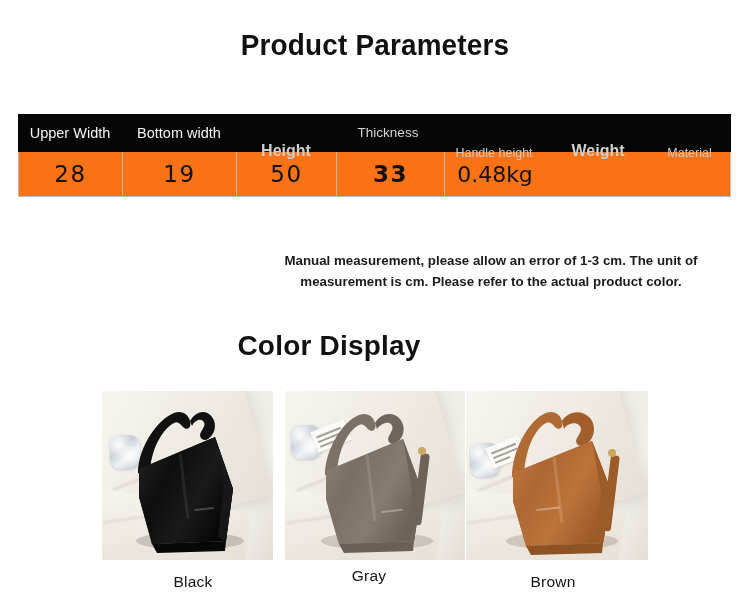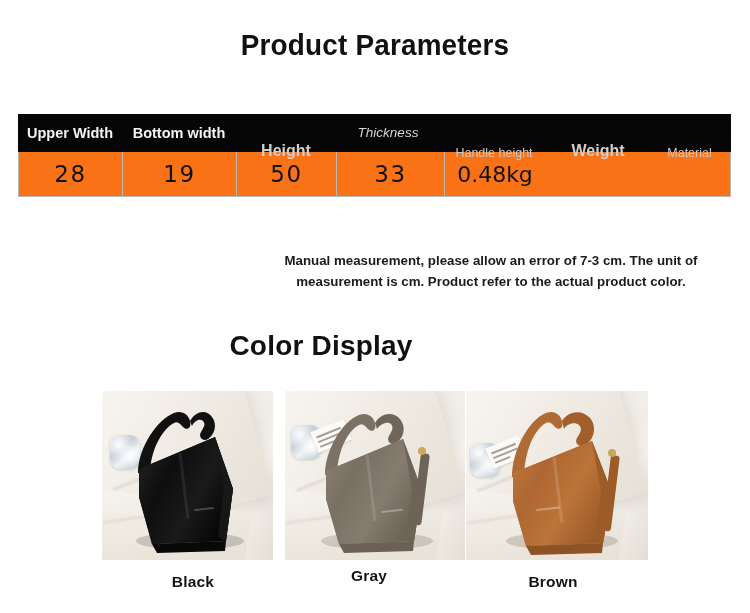--- a/index.html
+++ b/index.html
@@ -41,21 +41,21 @@
     width: 713px;
   }
   .spec-head {
     display: flex;
     background: #060606;
     height: 38px;
     align-items: center;
   }
   .spec-head .cell {
     font-size: 14.5px;
-    font-weight: bold;
+    font-weight: normal;
     color: #f4f4f4;
     text-align: center;
     line-height: 1;
     white-space: nowrap;
     overflow: visible;
   }
   .spec-head .cell.dim {
     color: #cfcfcf;
     font-weight: bold;
     font-size: 16px;
@@ -94,22 +94,22 @@
     white-space: nowrap;
     overflow: visible;
   }
   .spec-body .cell:last-child { border-right: none; }
   .spec-body .cell.compact { letter-spacing: 0px; font-size: 22px; }
 
   
   .c0 { width: 104px; }
   .c1 { width: 114px; }
   .c2 { width: 100px; }
-  .c3 { width: 104px; font-style: italic; }
-  .c4 { width: 108px; }
+  .c3 { width: 104px; }
+  .c4 { width: 108px; font-weight: bold; }
   .c5 { width: 100px; }
   .c6 { width: 83px; }
 
   
   .note {
     position: absolute;
     top: 250px;
     left: 250px;
     width: 482px;
     text-align: center;
@@ -123,20 +123,21 @@
   .color-title {
     position: absolute;
     top: 330px;
     left: 0;
     width: 642px;
     text-align: center;
     font-size: 28px;
     font-weight: bold;
     color: #111111;
     letter-spacing: 0.2px;
+    padding-left: 8px;
   }
 
   
   .gallery {
     position: absolute;
     top: 391px;
     left: 102px;
     width: 546px;
     height: 169px;
   }
@@ -232,21 +233,21 @@
     height: 1.5px;
     background: #6d6257;
     opacity: .6;
   }
 
   
   .color-label {
     position: absolute;
     text-align: center;
     font-size: 15.5px;
-    font-weight: bold;
+    font-weight: normal;
     color: #141414;
     letter-spacing: 0.2px;
     white-space: nowrap;
   }
   .lbl0 { left: 118px; top: 573px; width: 150px; }
   .lbl1 { left: 294px; top: 567px; width: 150px; }
   .lbl2 { left: 478px; top: 573px; width: 150px; }
 </style>
 </head>
 <body>
@@ -268,22 +269,22 @@
   <div class="spec-body">
     <div class="cell c0">28</div>
     <div class="cell c1">19</div>
     <div class="cell c2">50</div>
     <div class="cell c4">33</div>
     <div class="cell c5 compact">0.48kg</div>
   </div>
 </div>
 
 <div class="note">
-  <div>Manual measurement, please allow an error of 7-3 cm. The unit of</div>
-  <div>measurement is cm. Product refer to the actual product color.</div>
+  <div>Manual measurement, please allow an error of 1-3 cm. The unit of</div>
+  <div>measurement is cm. Please refer to the actual product color.</div>
 </div>
 
 <div class="color-title">Color Display</div>
 
 <div class="gallery">
 
   <div class="photo p0">
     <div class="cloth"></div>
     <div class="crease"></div>
     <div class="crease2"></div>

